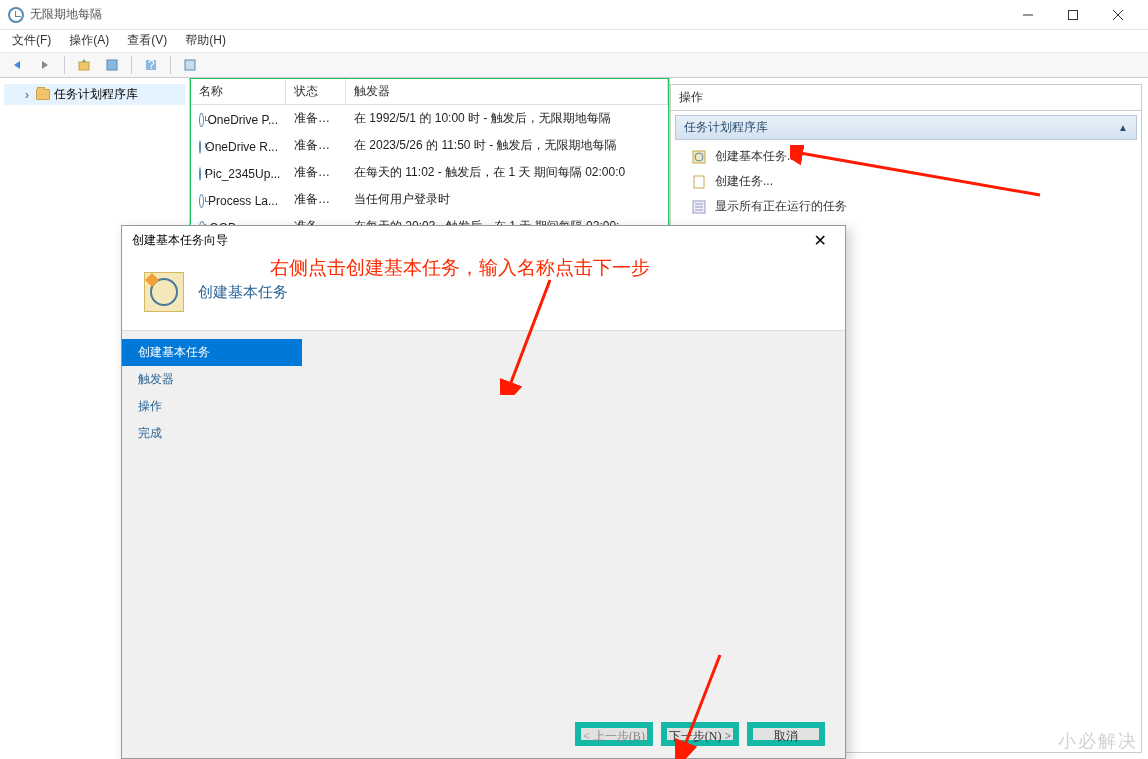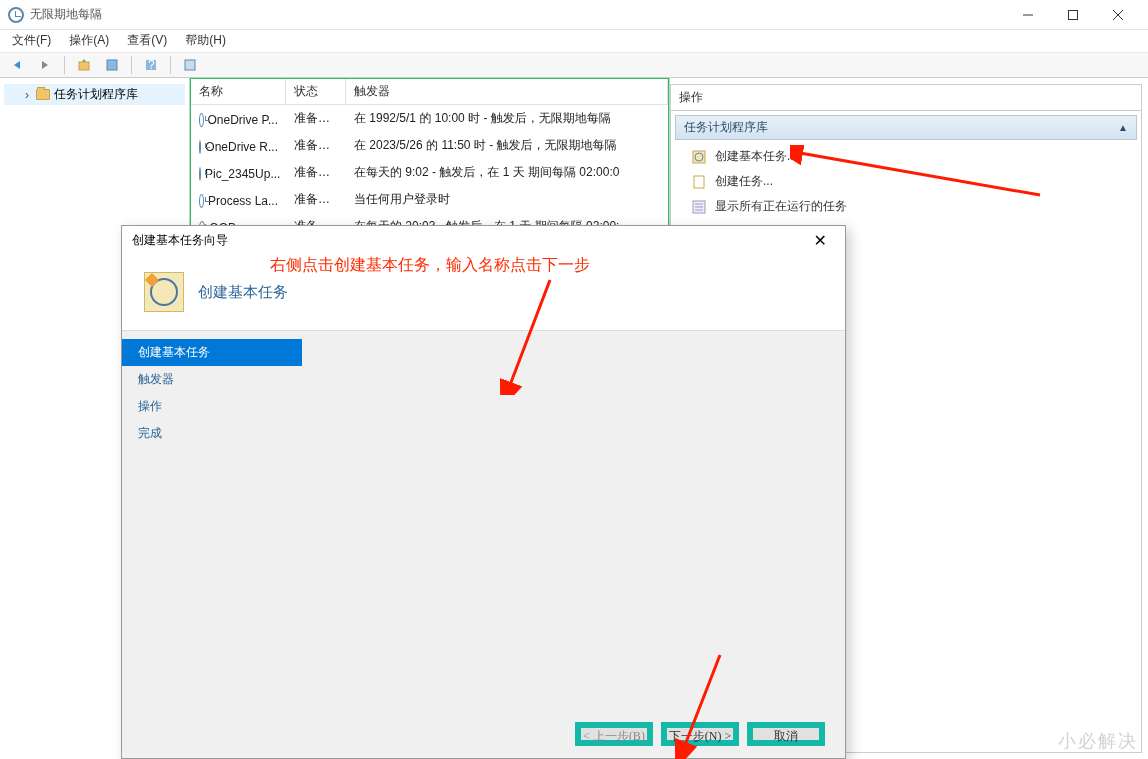--- a/index.html
+++ b/index.html
@@ -71,21 +71,21 @@
 .dlg-content .desc { margin-bottom: 18px; line-height: 1.6; }
 .form-row { display: flex; align-items: flex-start; margin-bottom: 12px; }
 .form-row label { width: 54px; padding-top: 4px; }
 .form-row input[type=text] { flex: 1; height: 22px; border: 1px solid #3a8dde; padding: 0 4px; background: #fff; }
 .form-row textarea { flex: 1; height: 150px; border: 1px solid #999; padding: 4px; background: #fff; resize: none; }
 .dlg-buttons { position: absolute; bottom: 0; right: 0; padding: 12px 20px; display: flex; gap: 8px; }
 .dlg-buttons button { min-width: 78px; height: 24px; background: #e1e1e1; border: 6px solid #14b8a6; color: #333; font-family: Liberation Serif, serif; }
 .dlg-buttons button:disabled { color: #888; }
 
 
-.annotation1 { position: absolute; left: 270px; top: 255px; color: #ff2a00; font-size: 16px; font-weight: 400; }
+.annotation1 { position: absolute; left: 270px; top: 255px; color: #ff2a00; font-size: 19px; font-weight: 400; }
 .arrow-svg { position: absolute; pointer-events: none; }
 .watermark { position: absolute; right: 10px; bottom: 6px; color: rgba(180,180,180,0.6); font-size: 18px; letter-spacing: 2px; }
 </style>
 </head>
 <body>
 
 <div class="titlebar">
   <div class="app-icon"></div>
   <span class="title">无限期地每隔</span>
   <div class="spacer"></div>
@@ -184,21 +184,21 @@
             </div>
             <div class="td col-status">准备就绪</div>
             <div class="td col-trigger">在 2023/5/26 的 11:50 时 - 触发后，无限期地每隔</div>
           </div>
         <div class="tr">
             <div class="td col-name name">
               <div class="clock-icon-sm"></div>
               <span>Pic_2345Up...</span>
             </div>
             <div class="td col-status">准备就绪</div>
-            <div class="td col-trigger">在每天的 9:02 - 触发后，在 1 天 期间每隔 02:00:0</div>
+            <div class="td col-trigger">在每天的 11:02 - 触发后，在 1 天 期间每隔 02:00:0</div>
           </div>
         <div class="tr">
             <div class="td col-name name">
               <div class="clock-icon-sm"></div>
               <span>Process La...</span>
             </div>
             <div class="td col-status">准备就绪</div>
             <div class="td col-trigger">当任何用户登录时</div>
           </div>
         <div class="tr">

